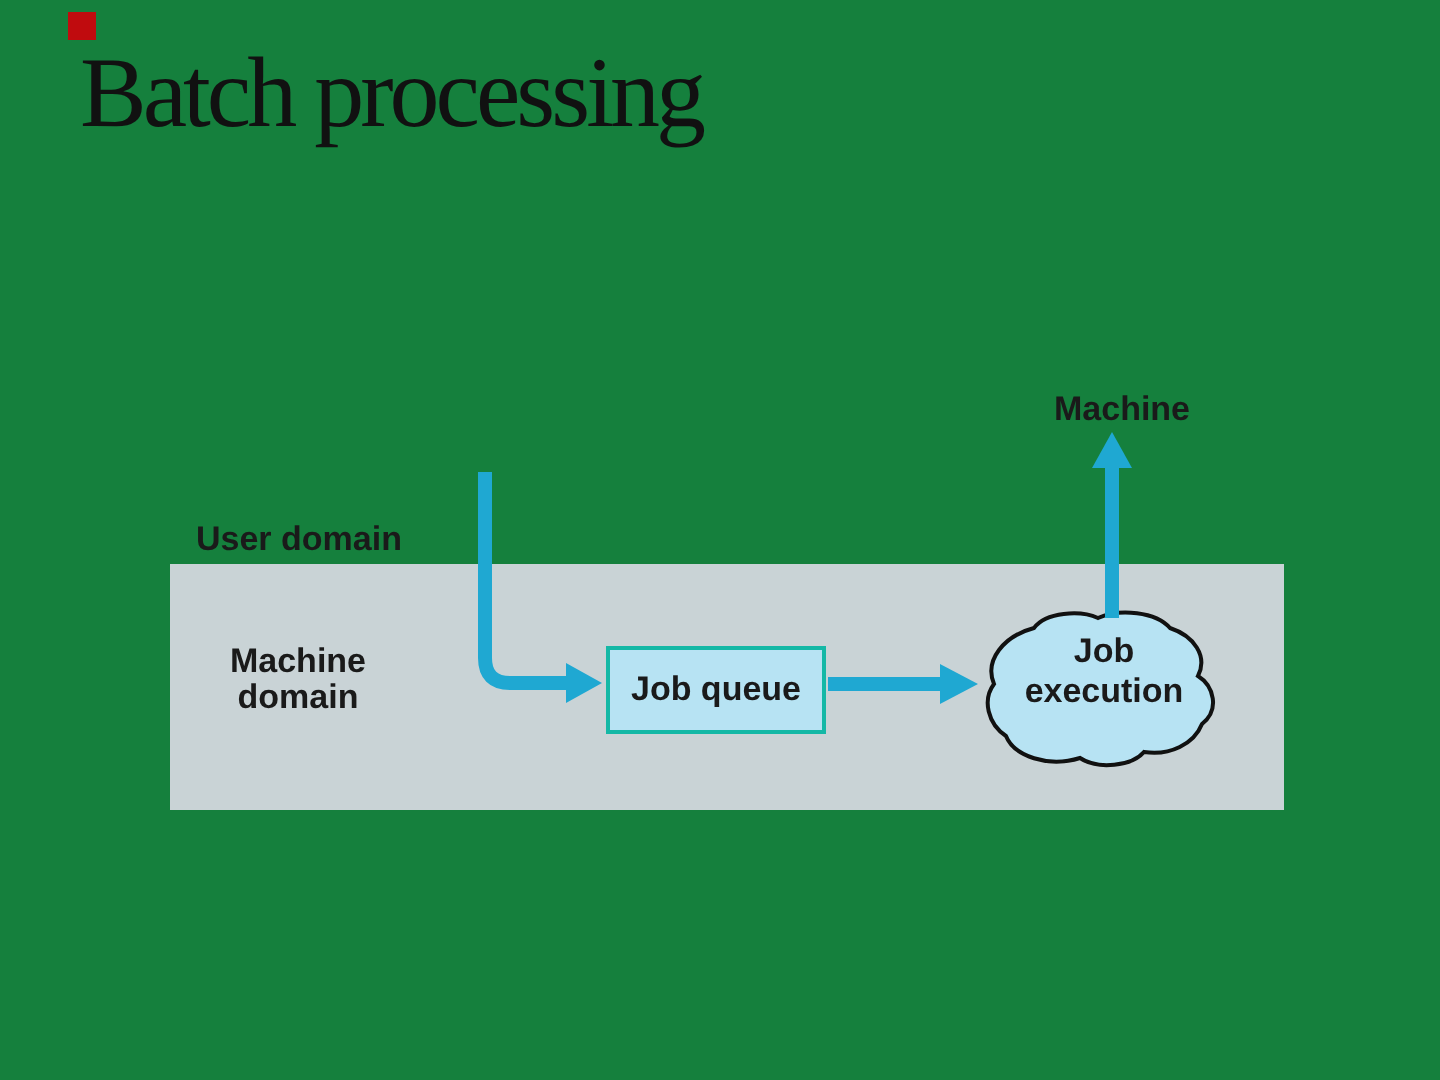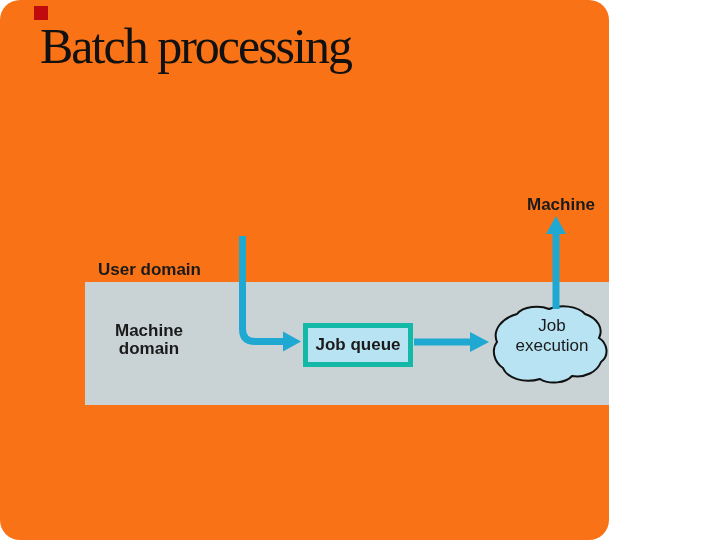--- a/index.html
+++ b/index.html
@@ -1,22 +1,21 @@
 <!DOCTYPE html>
 <html><head>
 <meta charset="utf-8">
 <style>
   html,body{margin:0;padding:0;background:#ffffff;}
   .canvas{
     position:relative;
-    width:609px;height:540px;
-    background:#f97316;
+    width:720px;height:540px;
+    background:#15803d;
     overflow:hidden;
     font-family:"Liberation Sans", sans-serif;
-    border-radius:20px;
   }
   .accent-square{
     position:absolute;left:34px;top:6px;width:14px;height:14px;
     background:#c00b0e;
   }
   .slide-title{
     position:absolute;left:40px;top:20px;
     font-family:"Liberation Serif","DejaVu Serif",serif;
     font-size:50px;line-height:52px;letter-spacing:-2px;
     color:#111111;white-space:nowrap;
@@ -29,27 +28,27 @@
     position:absolute;
     font-weight:bold;font-size:17px;line-height:18px;
     color:#1a1a1a;white-space:pre-line;
   }
   .jobs-label{left:187px;top:194px;}
   .results-label{left:527px;top:196px;}
   .user-domain-label{left:98px;top:261px;}
   .machine-domain-label{left:108px;top:322px;width:82px;text-align:center;}
   .job-queue-node{
     position:absolute;left:303px;top:323px;width:110px;height:44px;
-    box-sizing:border-box;border:5px solid #14b8a6;background:#b7e3f3;
+    box-sizing:border-box;border:2px solid #14b8a6;background:#b7e3f3;
     display:flex;align-items:center;justify-content:center;
     font-weight:bold;font-size:17px;color:#1a1a1a;
   }
   .job-execution-label{
     position:absolute;left:498px;top:316px;width:108px;text-align:center;
-    font-weight:normal;font-size:17px;line-height:20px;color:#1a1a1a;
+    font-weight:bold;font-size:17px;line-height:20px;color:#1a1a1a;
     white-space:pre-line;
   }
   .overlay{
     position:absolute;left:0;top:0;width:720px;height:540px;
     pointer-events:none;
   }
 </style>
 </head>
 <body>
 

